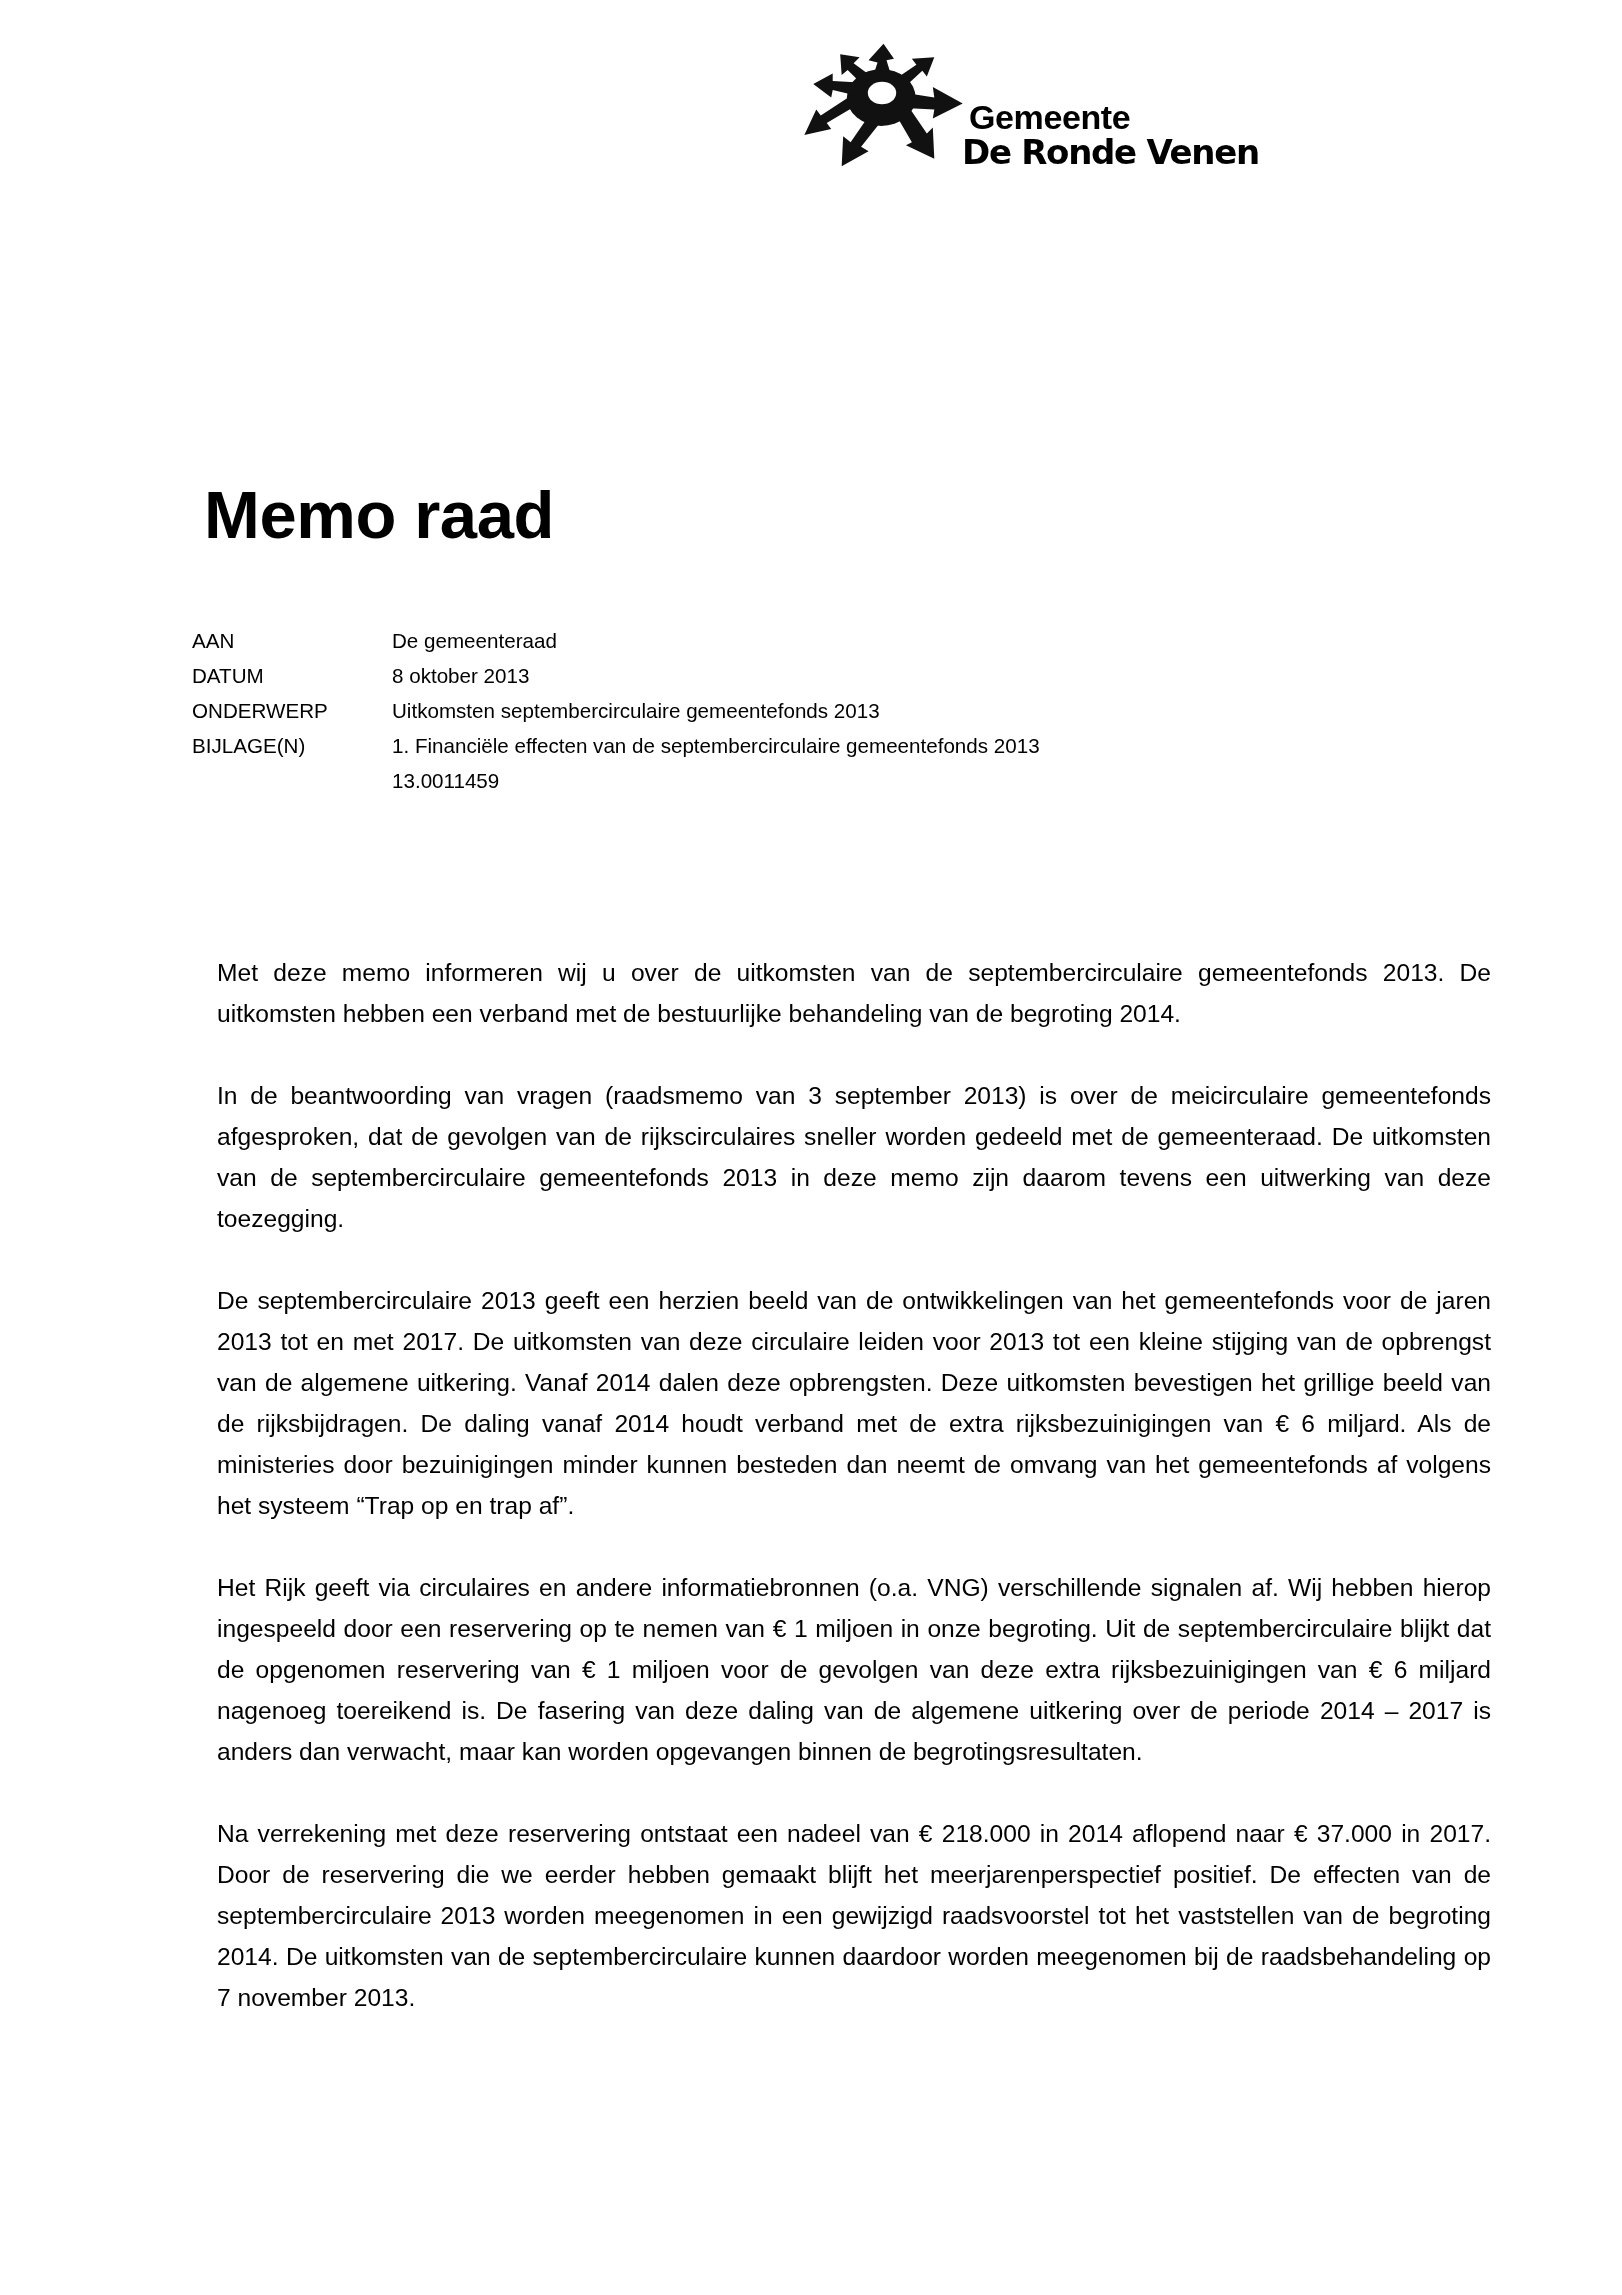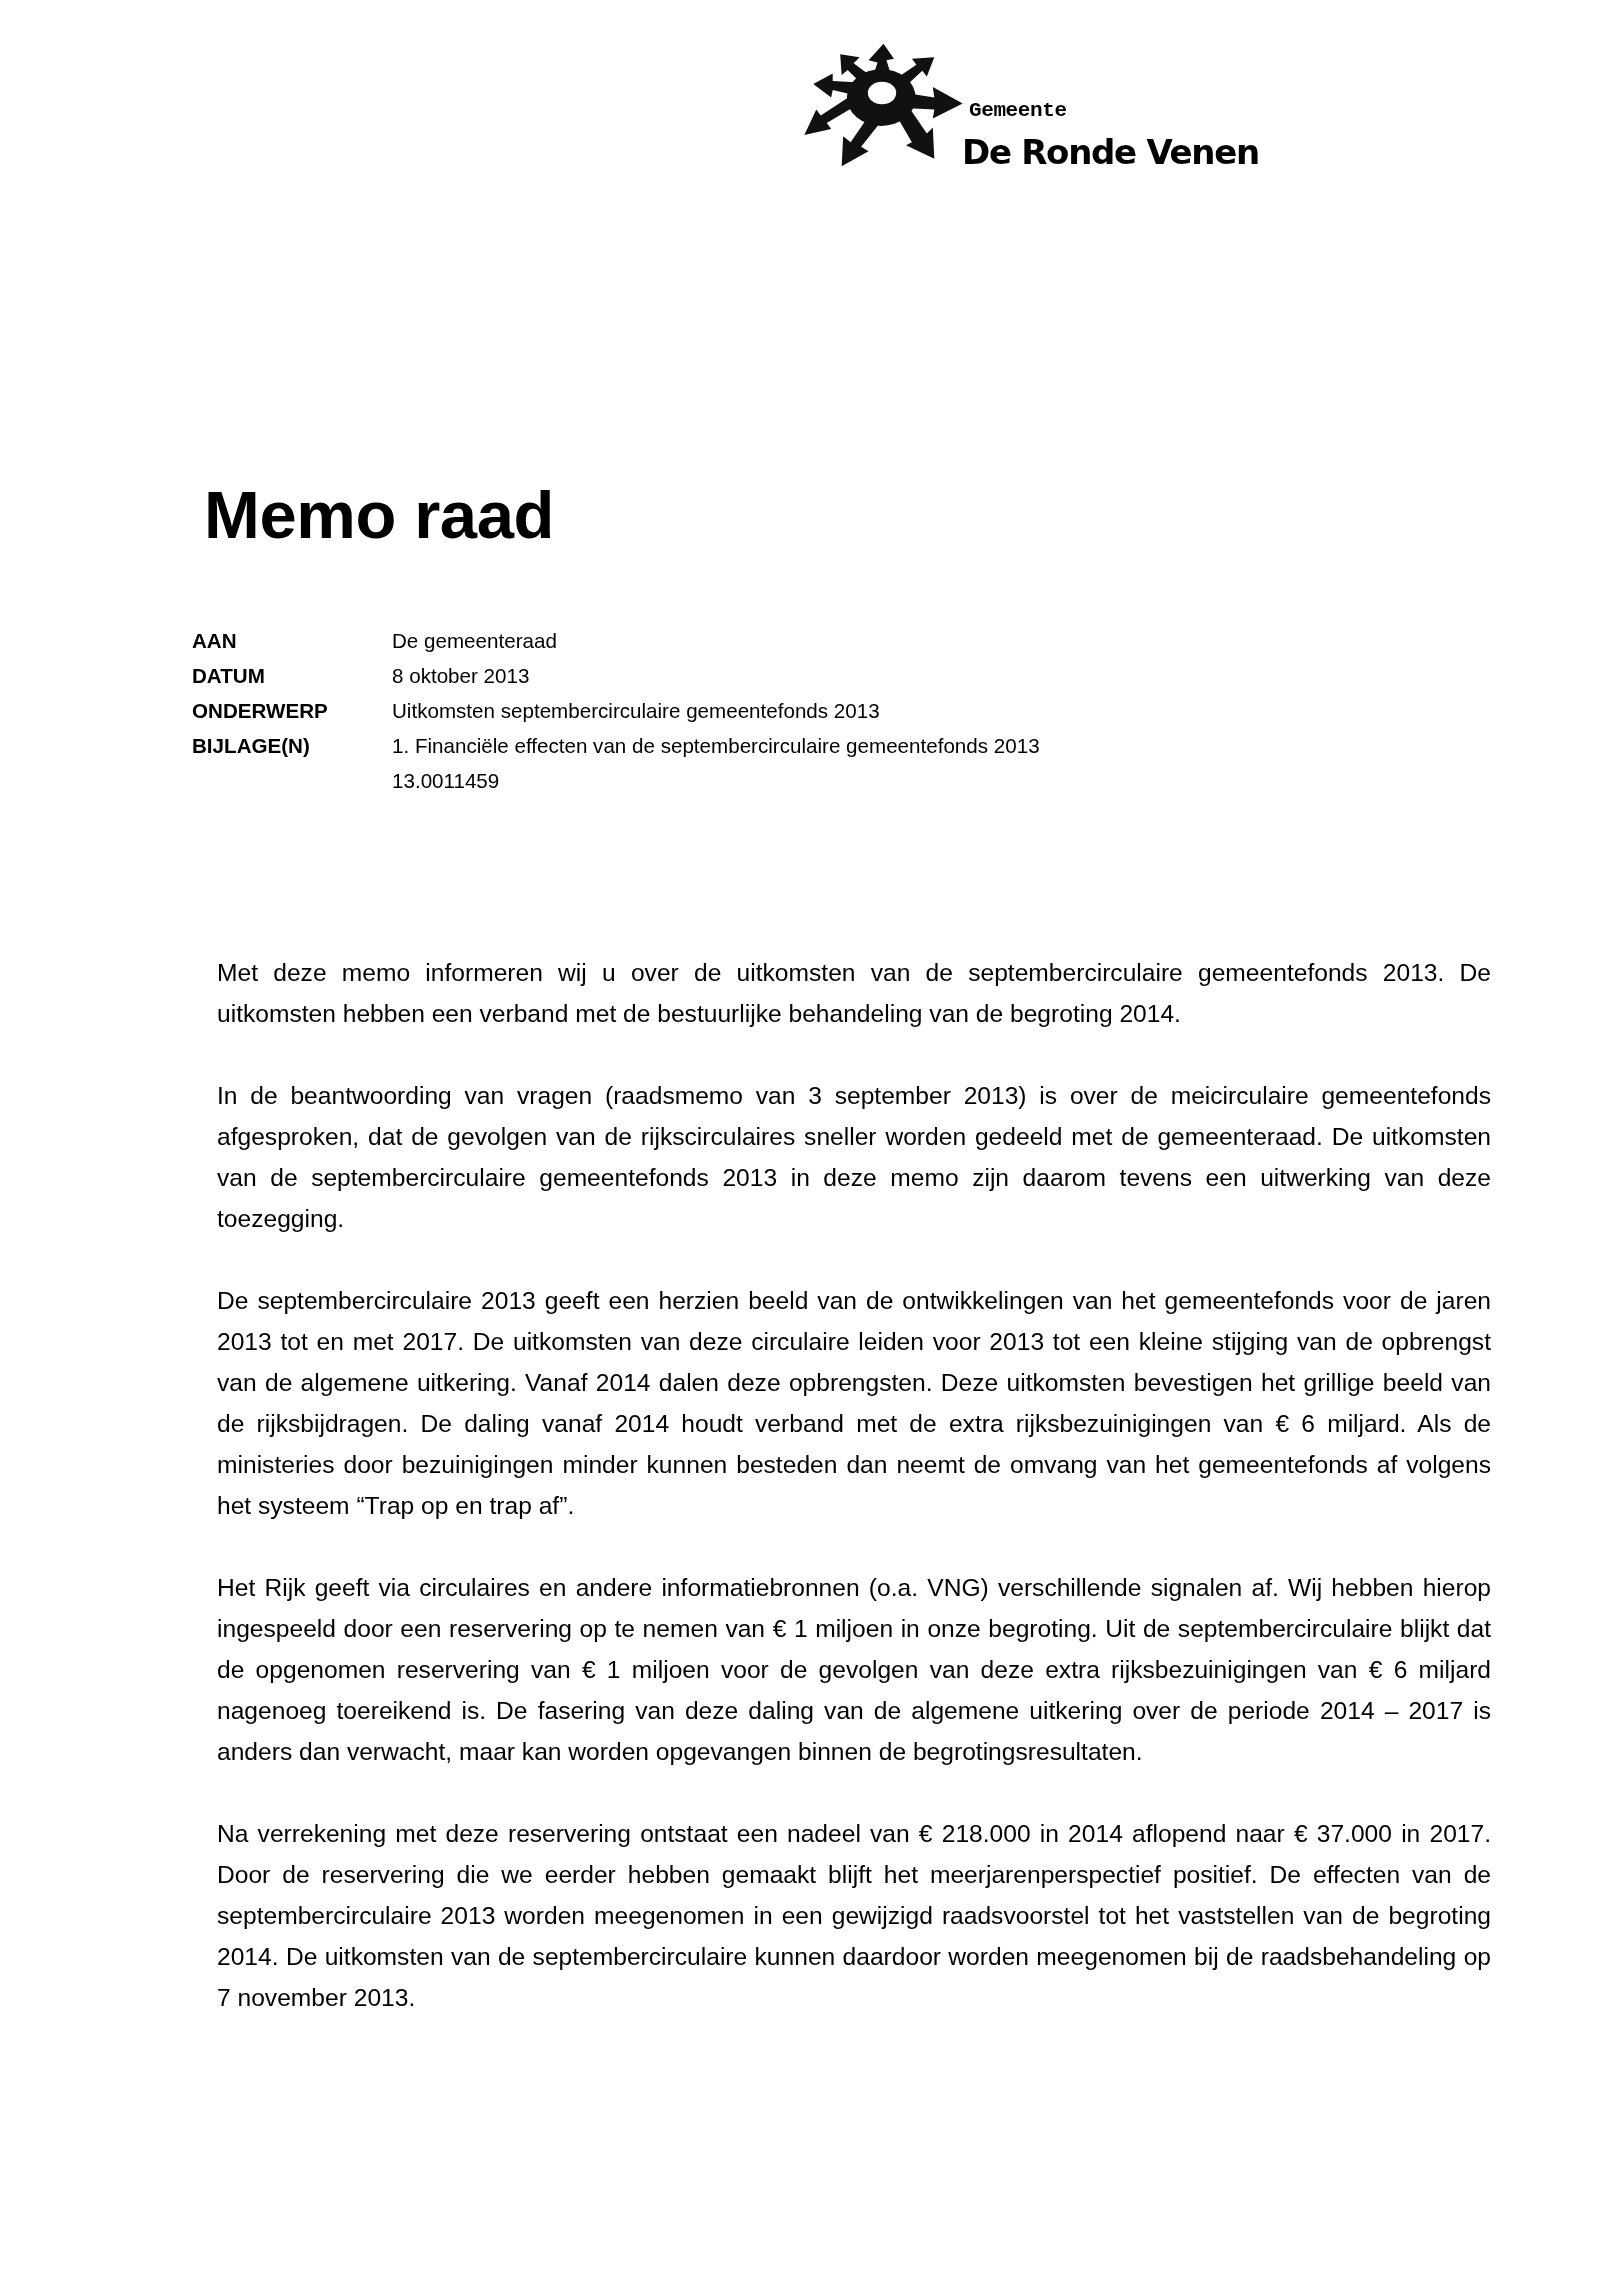--- a/index.html
+++ b/index.html
@@ -26,23 +26,23 @@
       position: absolute;
       left: 0;
       top: 0;
       width: 170px;
       height: 127px;
     }
     .logo-text-small {
       position: absolute;
       left: 169px;
       top: 60px;
-      font-family: Liberation Mono, monospace;
+      font-family: Liberation Sans, sans-serif;
       font-weight: bold;
-      font-size: 21px;
+      font-size: 34px;
       letter-spacing: -0.4px;
       line-height: 1;
       white-space: nowrap;
     }
     .logo-text-large {
       position: absolute;
       left: 162px;
       top: 95px;
       font-family: "DejaVu Sans", sans-serif;
       font-weight: bold;
@@ -71,21 +71,21 @@
       font-size: 20.6px;
     }
     .meta td {
       padding: 0;
       height: 35px;
       vertical-align: middle;
       white-space: nowrap;
     }
     .meta td.label {
       width: 200px;
-      font-weight: bold;
+      font-weight: normal;
     }
     .body-text {
       position: absolute;
       left: 194px;
       top: 952px;
       width: 1274px;
       margin-left: 23px;
     }
     .body-text p {
       margin: 0 0 41px 0;

